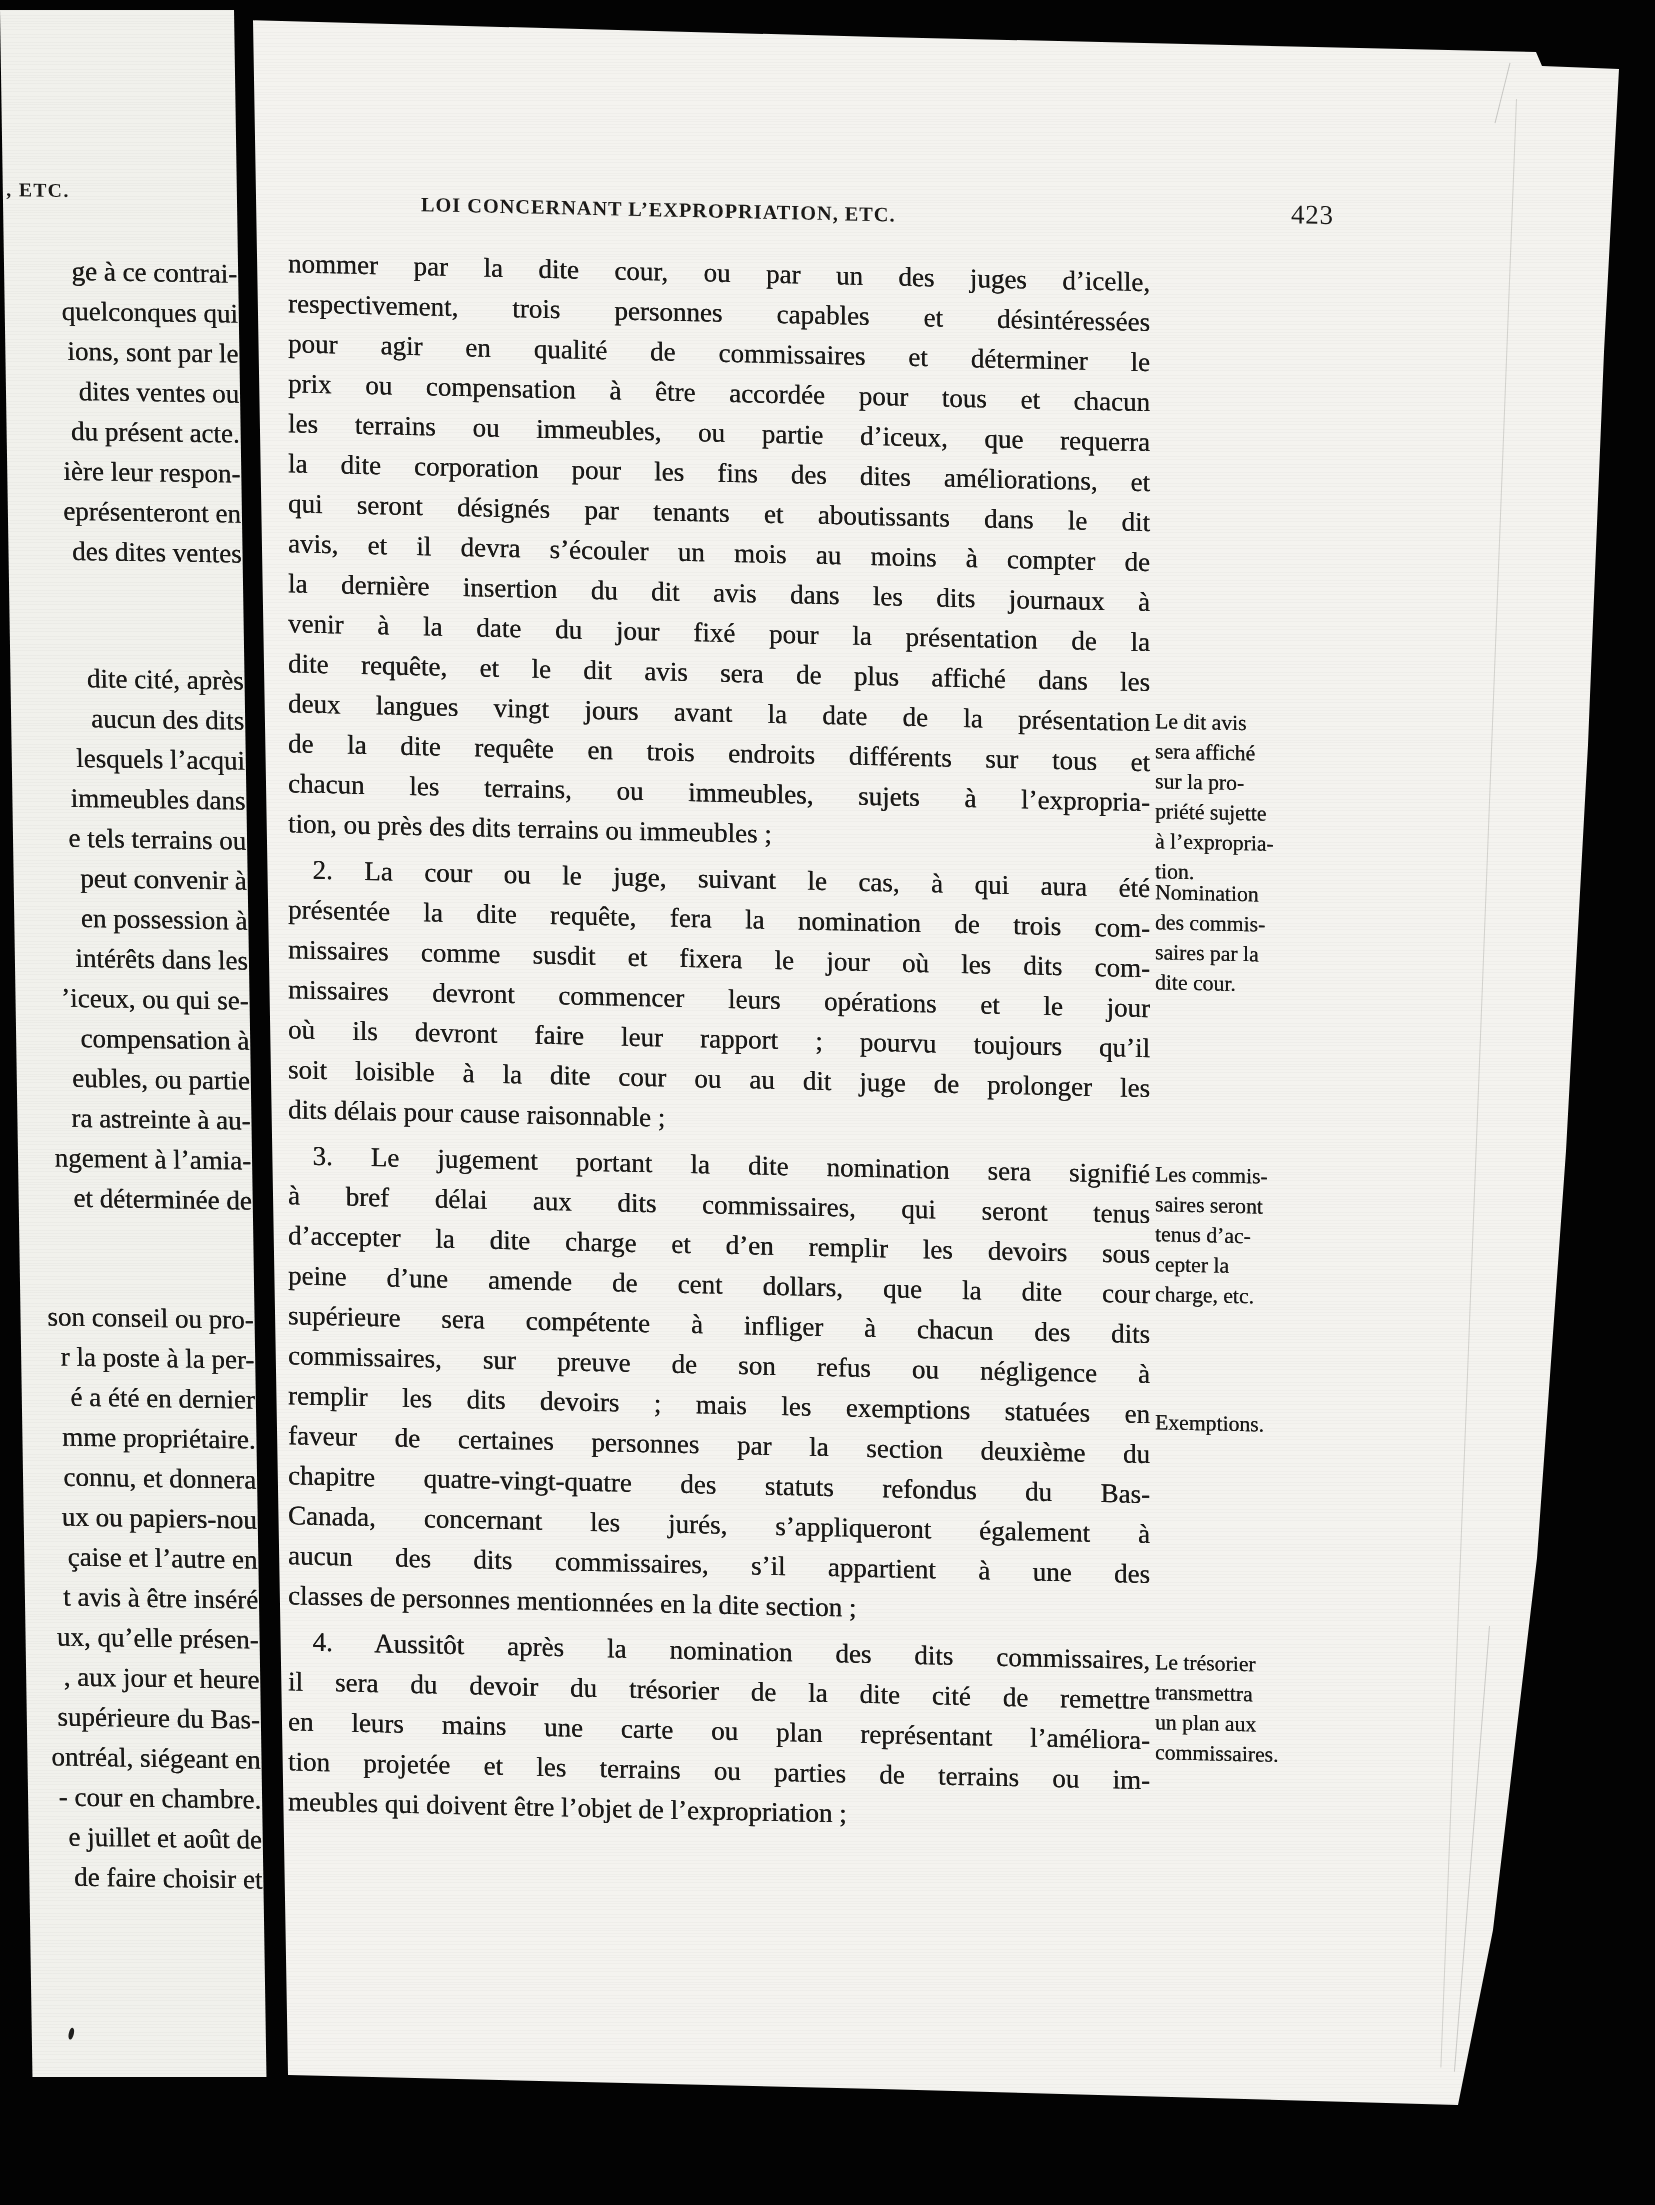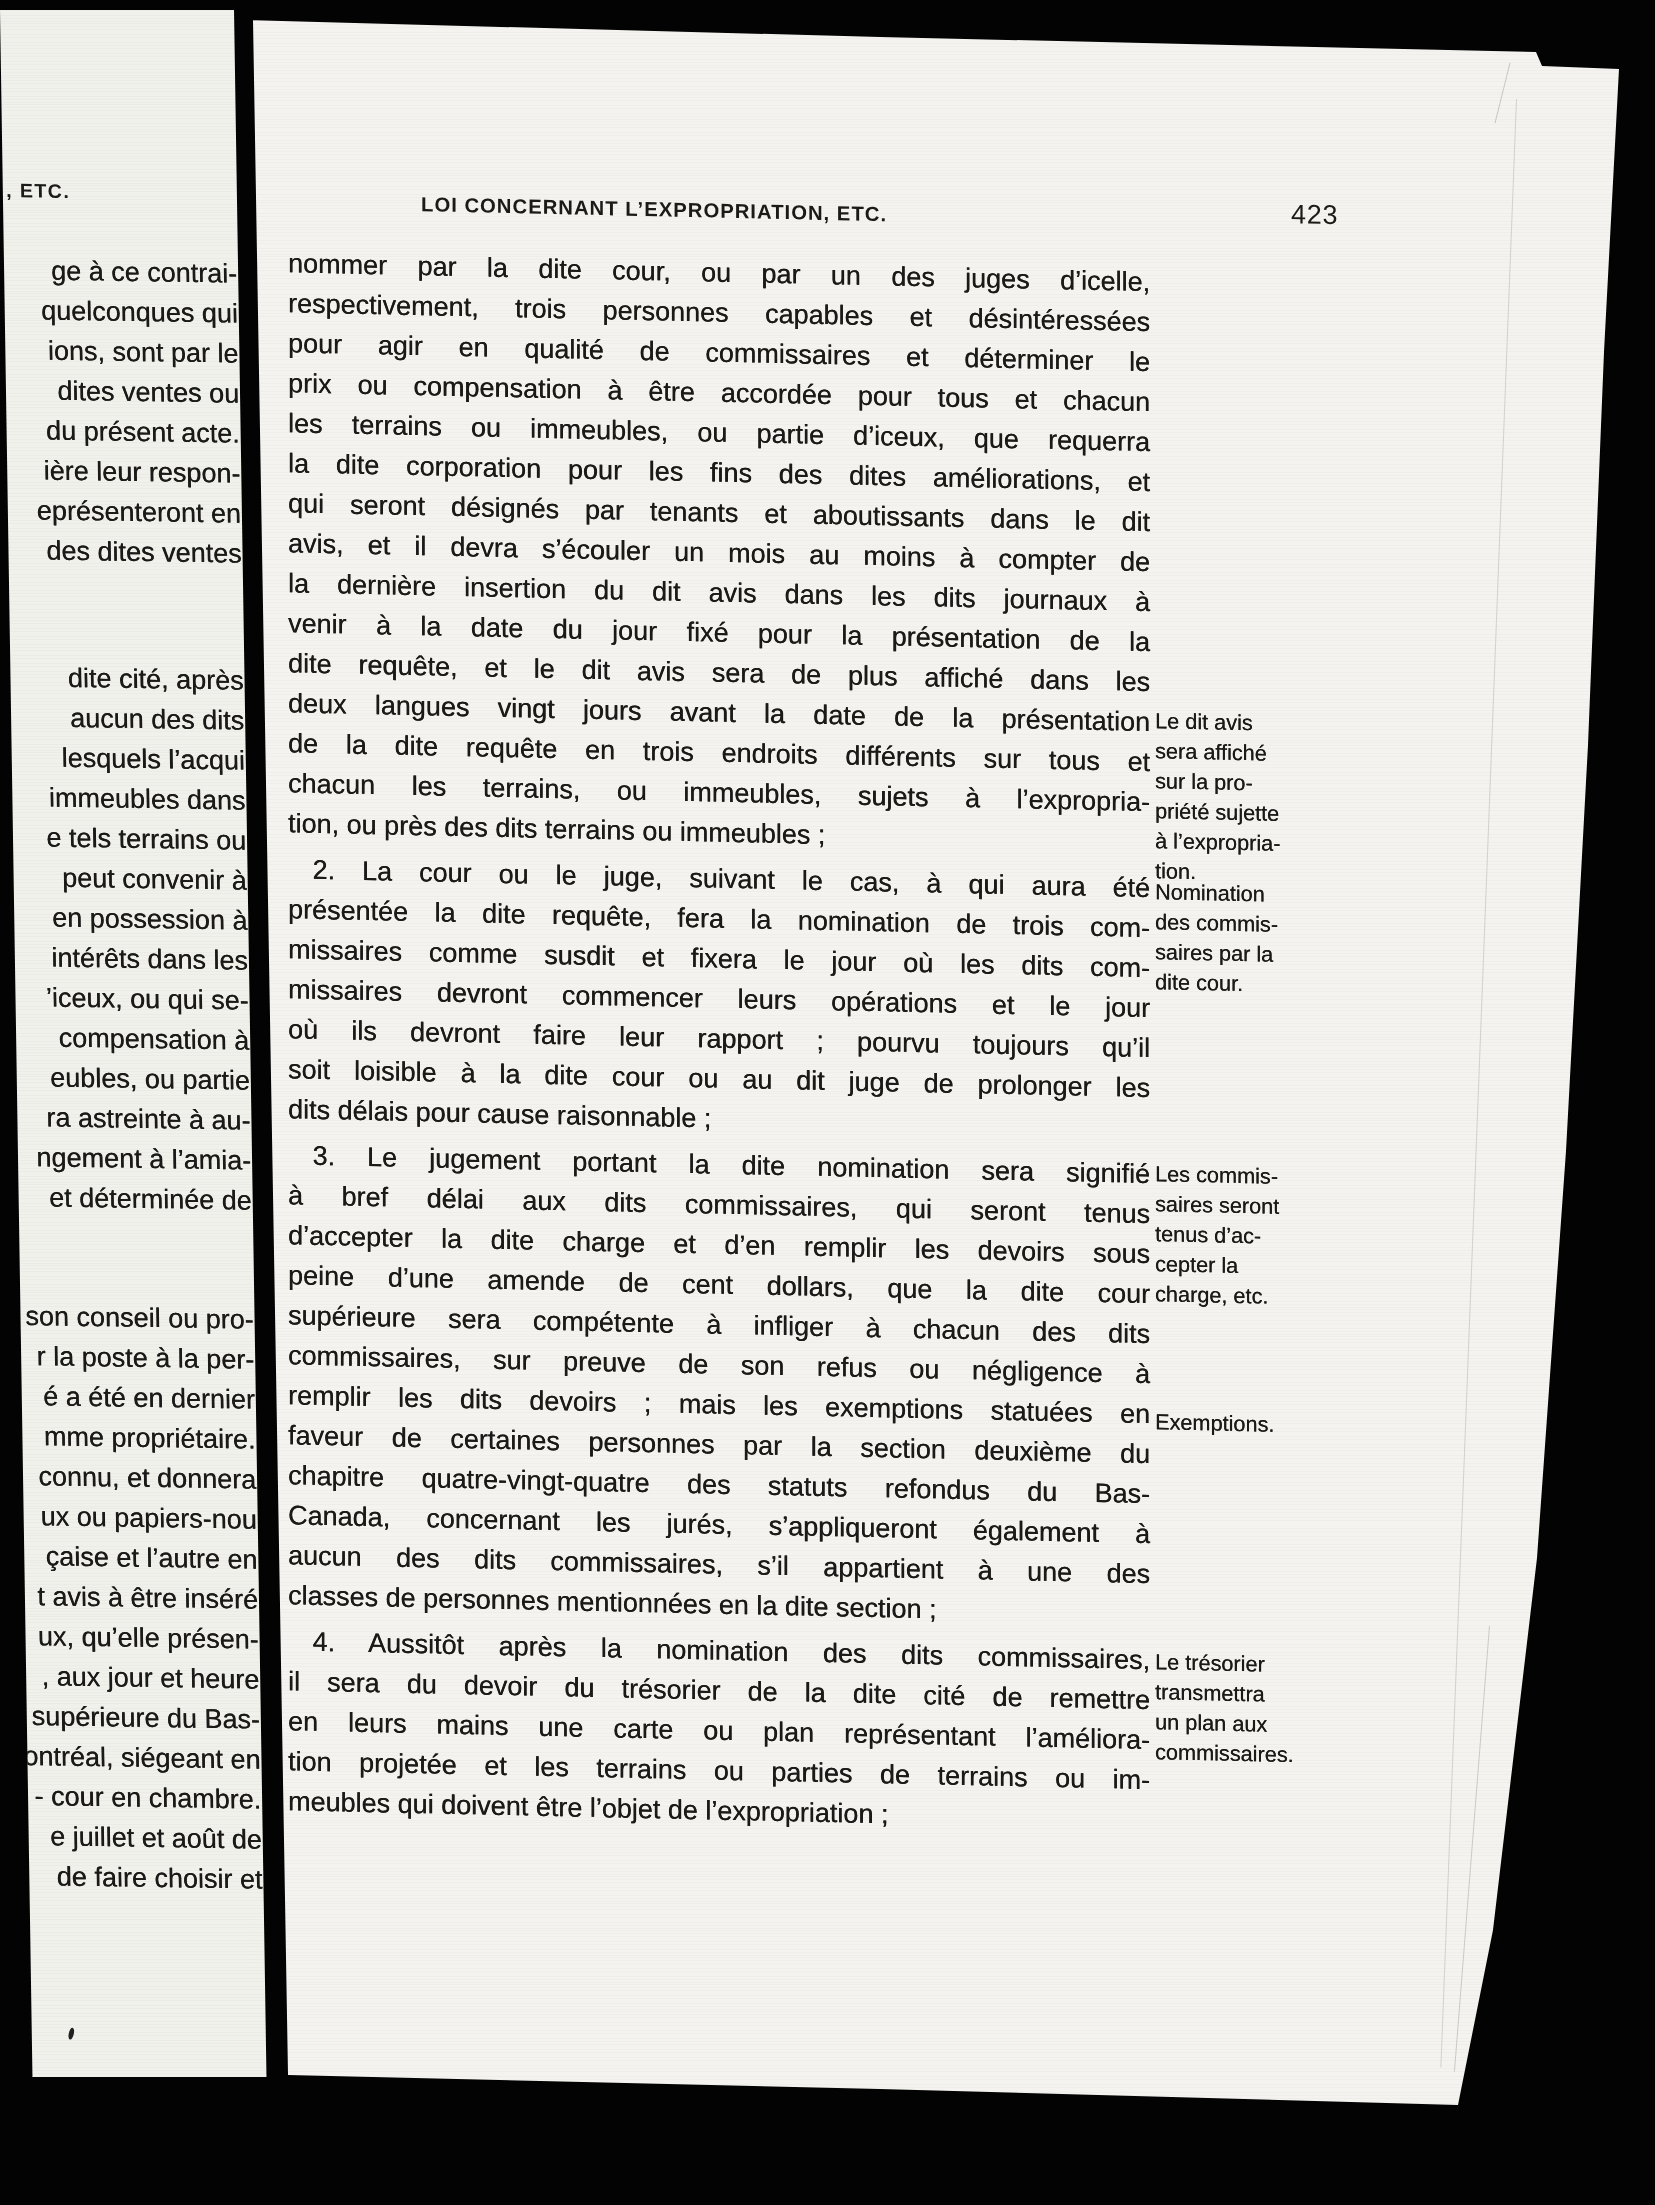--- a/index.html
+++ b/index.html
@@ -1,21 +1,21 @@
 <!DOCTYPE html>
 <html style="font-size:10.8px"><head>
 <meta charset="utf-8">
 <style>
   html,body{margin:0;padding:0;background:#030303;}
   .scan{
     position:relative;
     width:1655px;height:2205px;
     background:#030303;
     overflow:hidden;
-    font-family:Liberation Sans, sans-serif;
+    font-family:Liberation Serif, serif;
     color:#1b1a18;
   }
   
   .left-page{
     position:absolute;left:0;top:9.5px;width:234px;height:2067px;
     background:
       repeating-linear-gradient(180deg, rgba(110,110,110,0.045) 0 0.7px, rgba(0,0,0,0) 0.7px 2.7px),
       #f1f1ec;
     transform:skewX(0.9deg);
     transform-origin:0 0;

